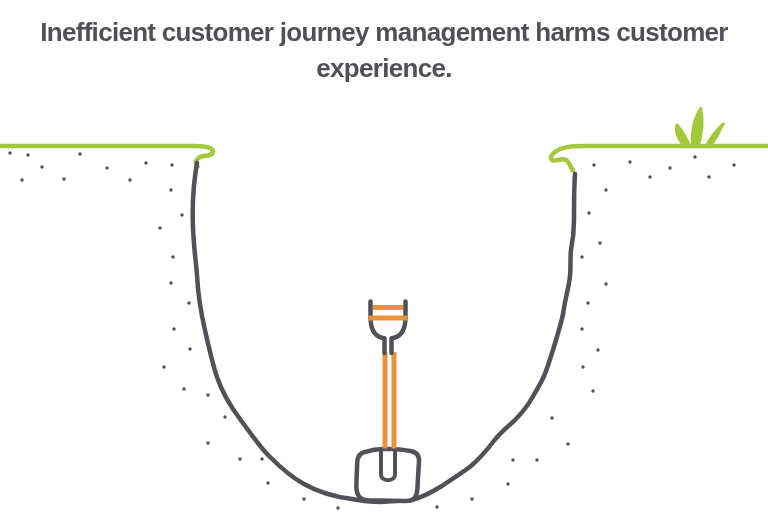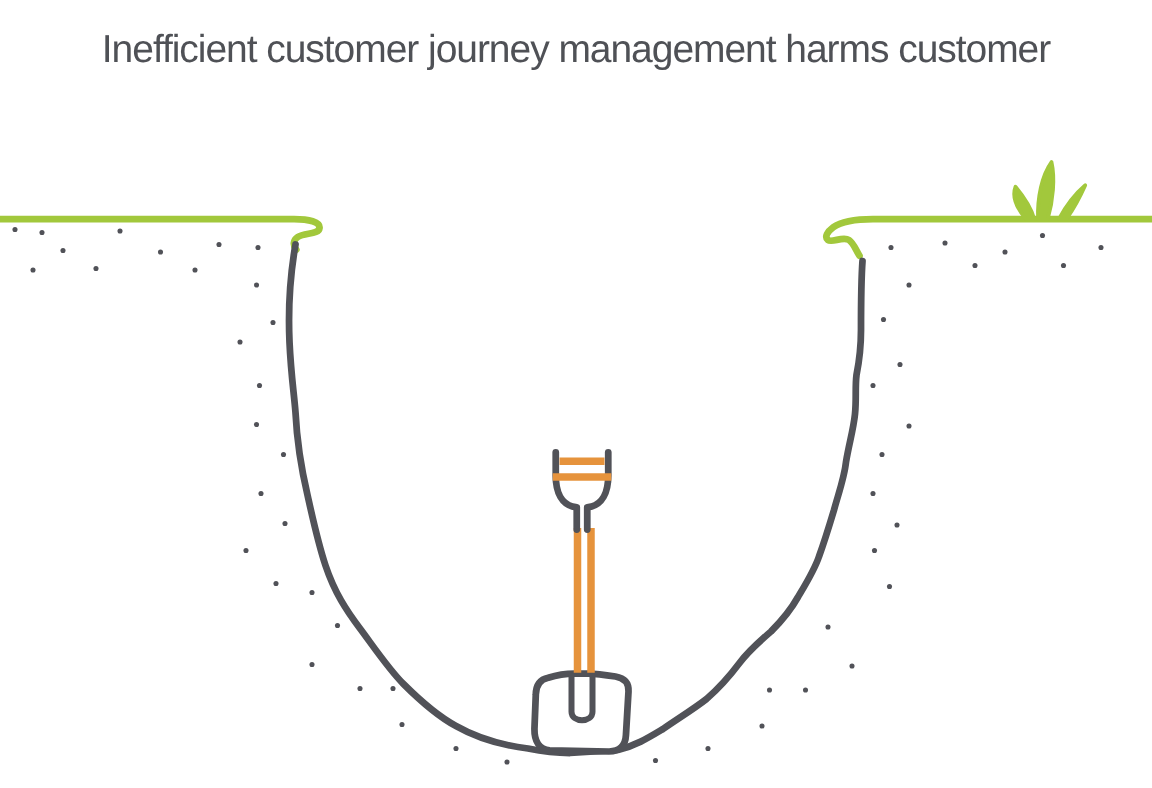--- a/index.html
+++ b/index.html
@@ -9,21 +9,21 @@
     background:var(--background,#fff);
     overflow:hidden;
     font-family:"Liberation Sans", sans-serif;
   }
   .title{
     position:absolute;
     top:14px;left:0;
     width:768px;
     text-align:center;
     color:var(--title-text,#4F5156);
-    font-weight:normal;
+    font-weight:bold;
     font-size:26px;
     line-height:36px;
     letter-spacing:-0.7px;
   }
   .title span{display:block;}
   svg{position:absolute;top:0;left:0;}
   .grass{
     stroke:var(--grass-green,#A2C83C);
     stroke-width:4.5;
     fill:none;
@@ -64,20 +64,21 @@
   }
   [data-name="soil-dots"] circle{ fill:var(--outline-dark,#515258); }
 </style>
 </head>
 <body>
 
 <div class="stage" data-name="illustration-stage">
 
   <div class="title" data-name="page-title">
     <span data-name="title-line-1">Inefficient customer journey management harms customer</span>
+    <span data-name="title-line-2">experience.</span>
   </div>
 
   <svg width="768" height="525" viewBox="0 0 768 525" data-name="hole-shovel-illustration">
 
     <path class="grass" data-name="grass-line-left" d="M 0,146 H 196 C 206,146 213.5,148 213,152 C 212.5,156.5 203,155 198.5,158 C 195.5,160 195,163.5 197.5,166.5"></path>
     <path class="grass" data-name="grass-line-right" d="M 768,146 H 582 C 572,146 561,147.5 555.5,151.5 C 551.5,154.5 549.5,158 552,160 C 554.5,162 562,157.5 566,160 C 569,162 570.5,166.5 573,170.5"></path>
 
     <g data-name="grass-tuft">
       <path class="grass-fill" data-name="grass-blade-left" d="M 684,146 C 678,139 674.5,131 677,124.5 C 682,130.5 687.5,139 689.5,146 Z"></path>
       <path class="grass-fill" data-name="grass-blade-center" d="M 692,146 C 691.5,132 694.5,117 701,108 C 703.5,119 702,134 698.5,146 Z"></path>

